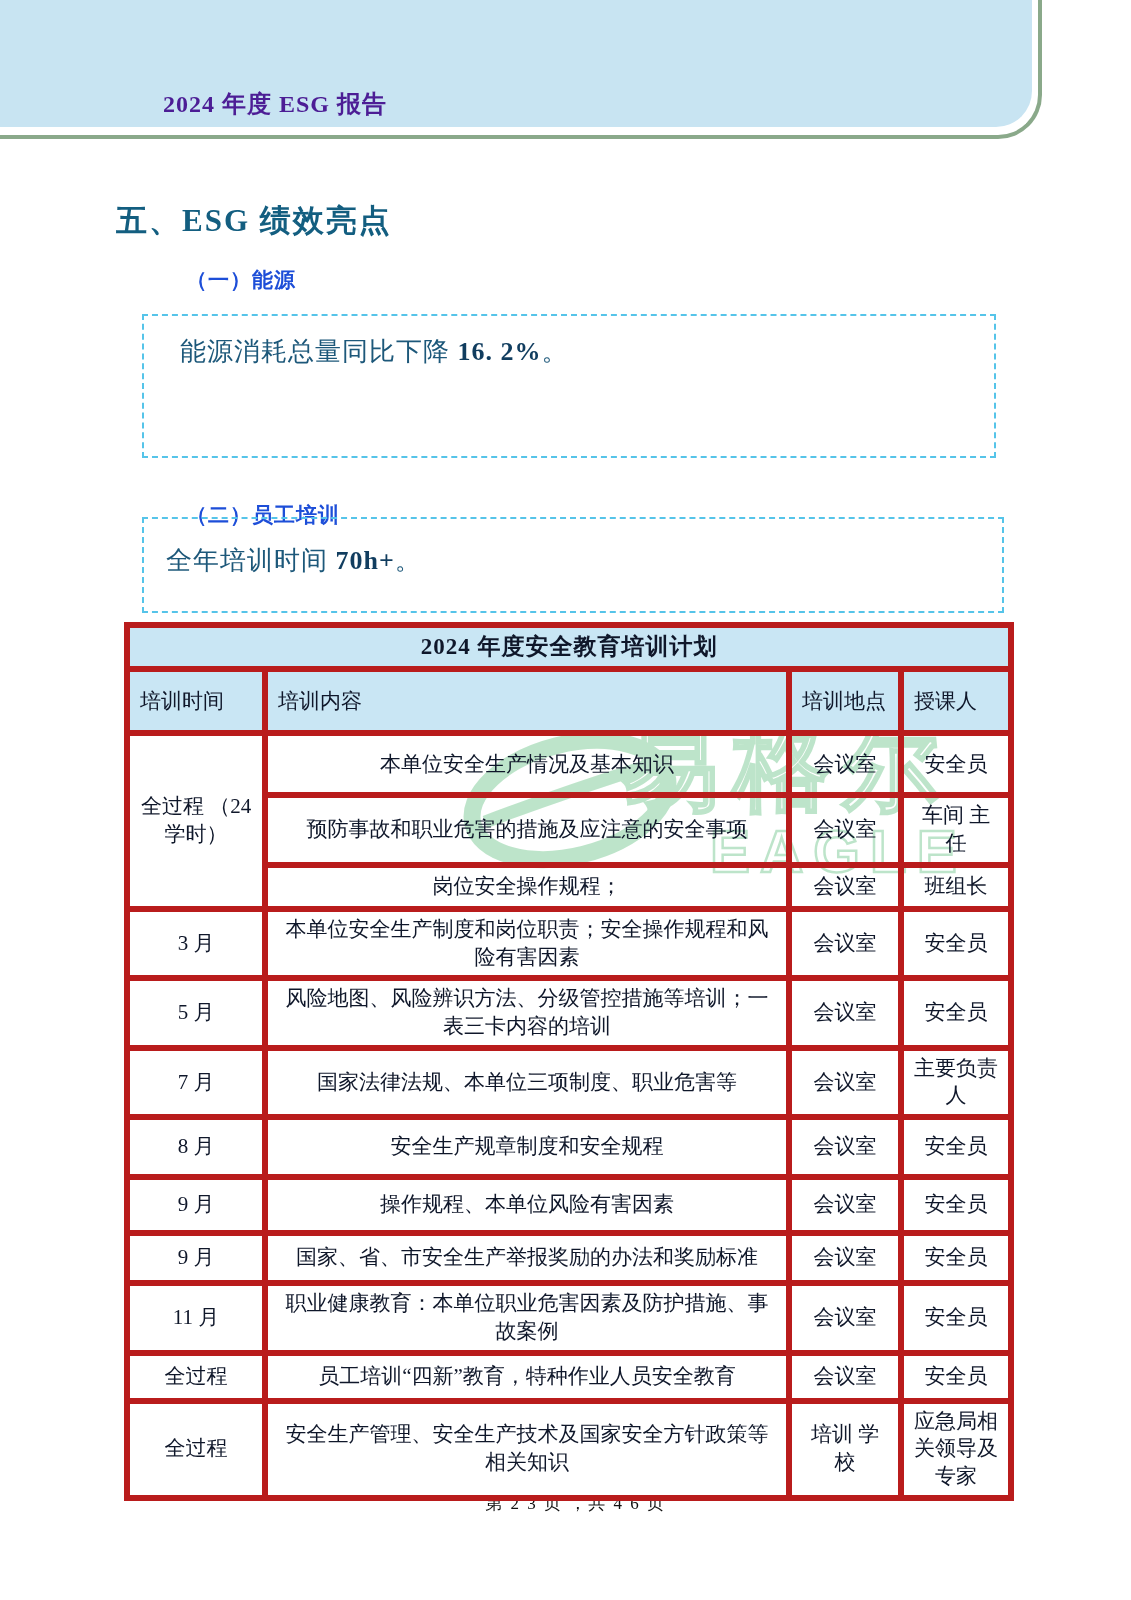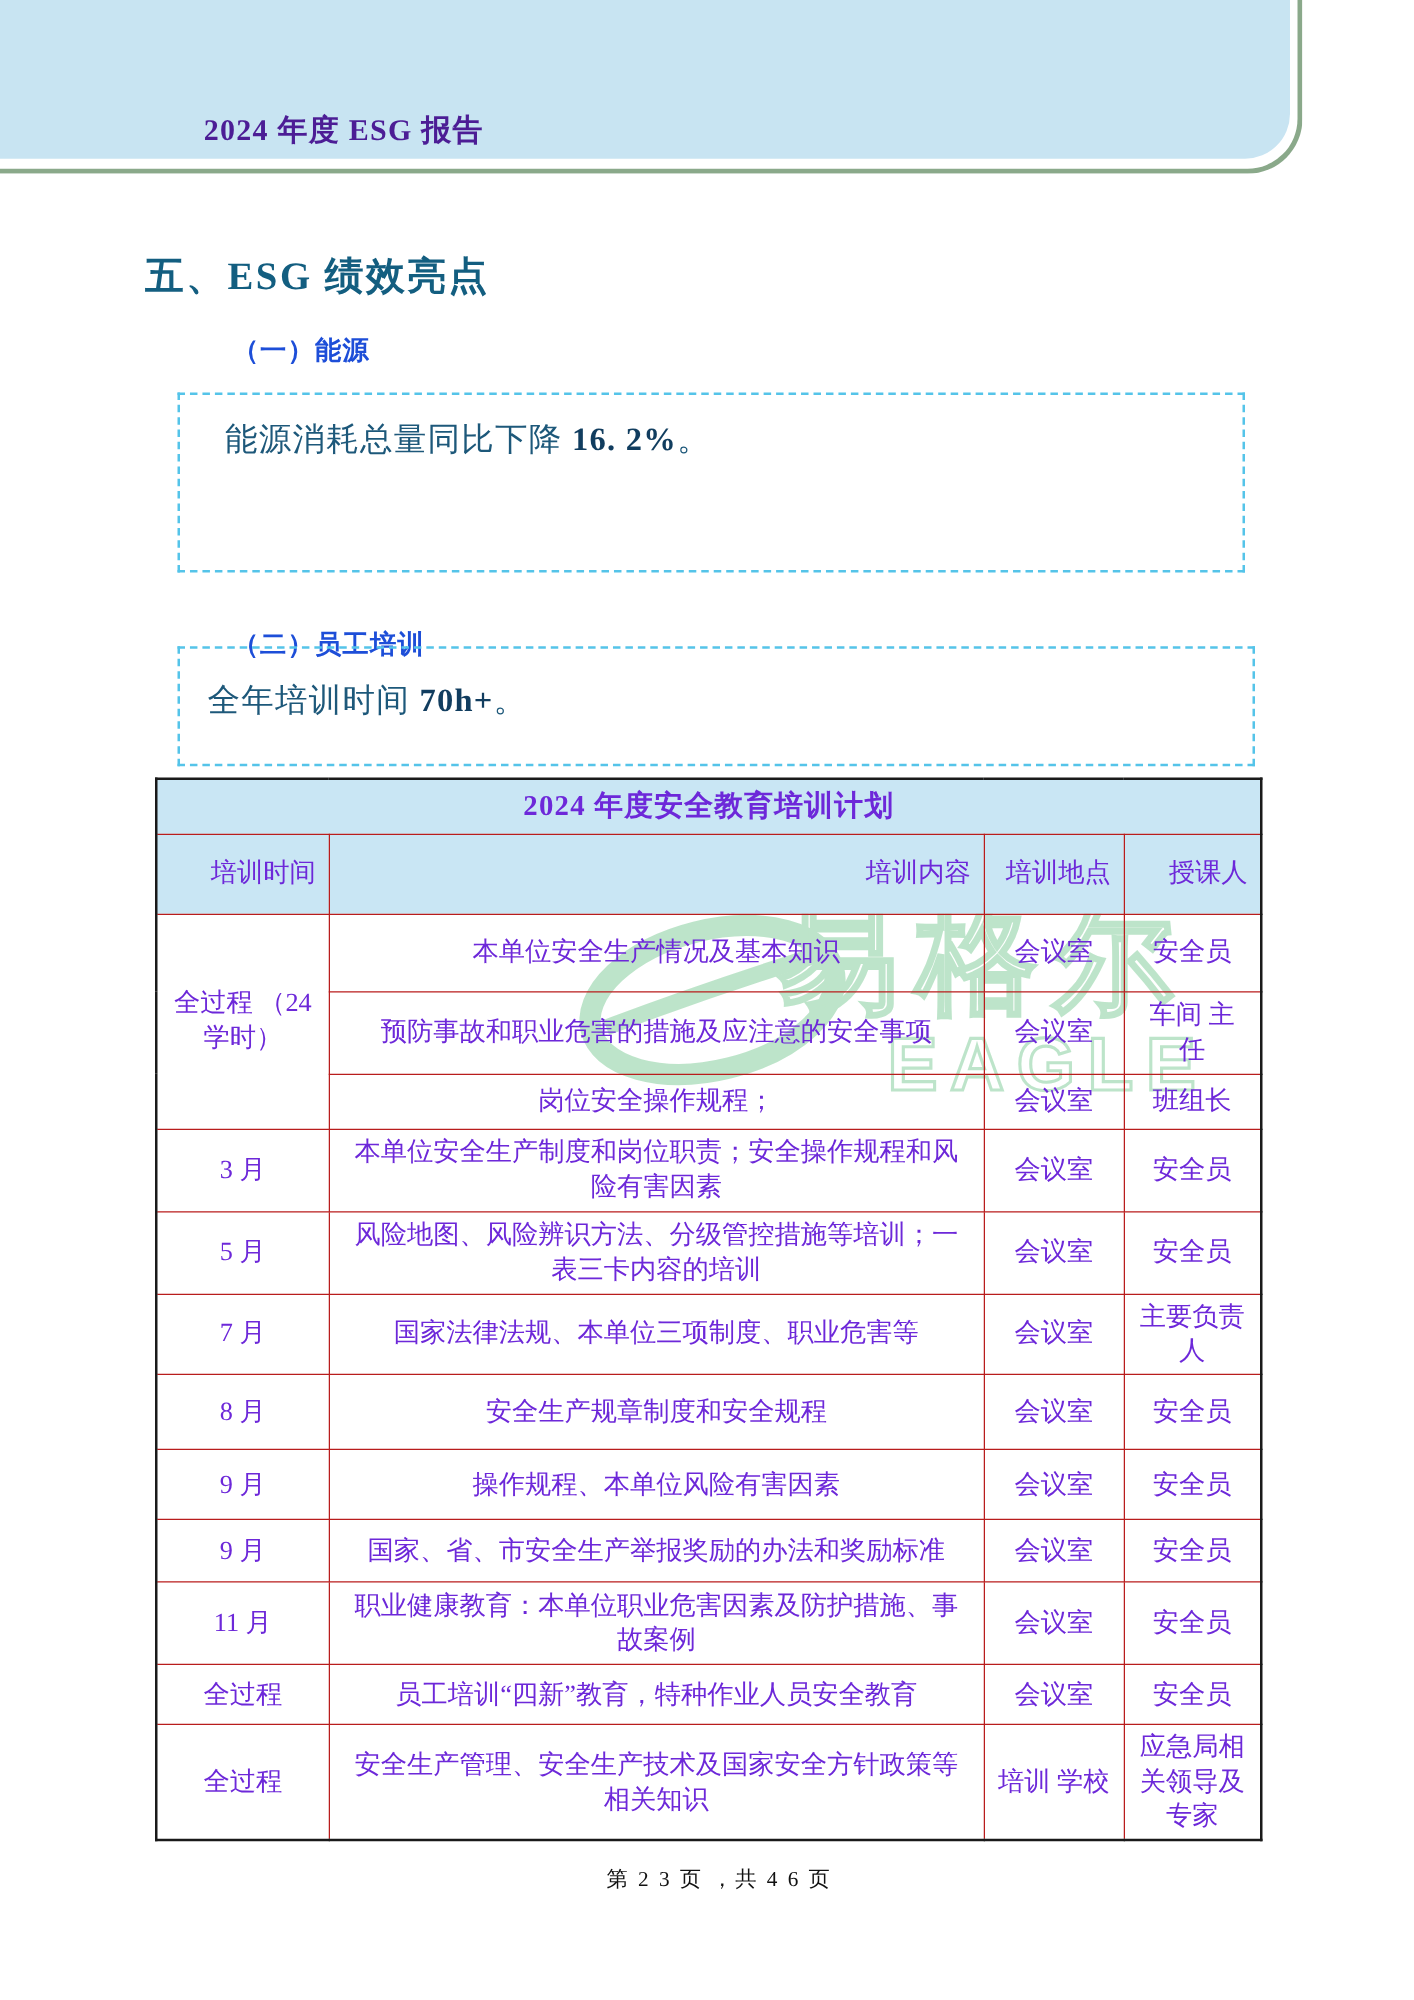--- a/index.html
+++ b/index.html
@@ -56,30 +56,30 @@
   
   table.training{
     position:absolute;left:124px;top:622px;width:884px;z-index:2;
     border-collapse:collapse;table-layout:fixed;background:transparent;
   }
   table.training col.c1{width:138px;}
   table.training col.c2{width:524px;}
   table.training col.c3{width:112px;}
   table.training col.c4{width:110px;}
   table.training td,table.training th{
-    border:1px solid #b91c1c;font-weight:normal;
-    font-size:21px;color:#6d28d9;line-height:1.32;
+    border:6px solid #b91c1c;font-weight:normal;
+    font-size:21px;color:#0f172a;line-height:1.32;
     padding:4px 10px;vertical-align:middle;background:transparent;
   }
   table.training{border:2px solid #1a1a1a;}
   tr.t-title th{
     background:#c9e6f4;font-size:23px;font-weight:bold;text-align:center;
     letter-spacing:1px;
   }
-  tr.t-head th{background:#c9e6f4;text-align:right;}
+  tr.t-head th{background:#c9e6f4;text-align:left;}
   td.center{text-align:center;}
   td.content{text-align:center;padding:4px 12px;}
   
   .footer{
     position:absolute;left:0;top:1492px;width:1131px;text-align:center;
     font-size:17px;color:#111;letter-spacing:2px;padding-left:10px;
   }
 </style>
 </head>
 <body>

